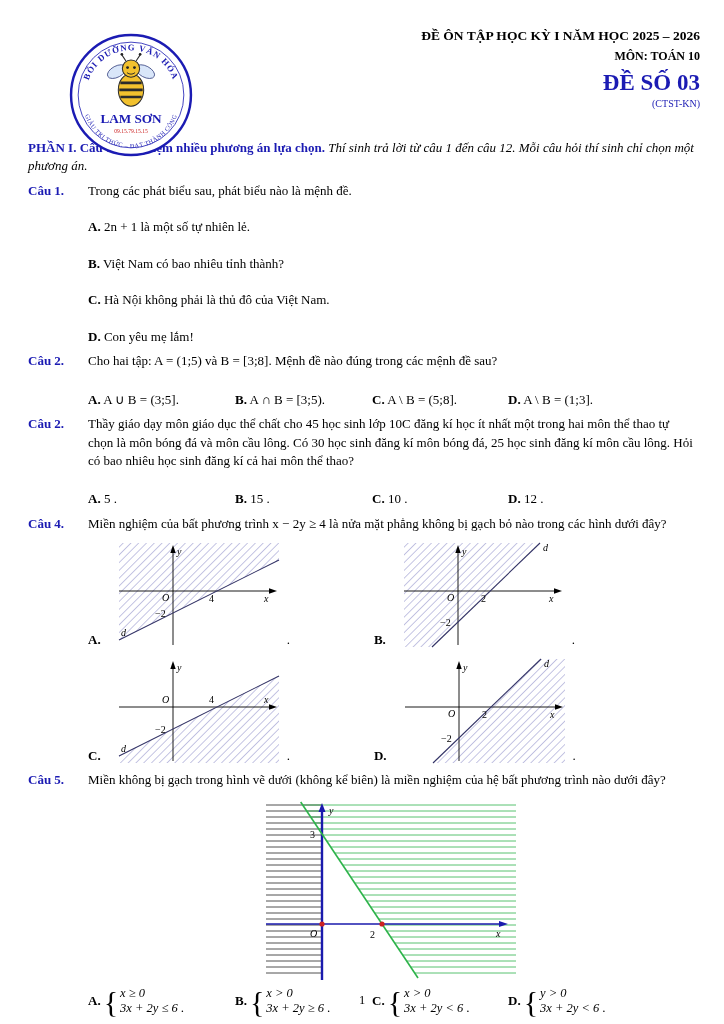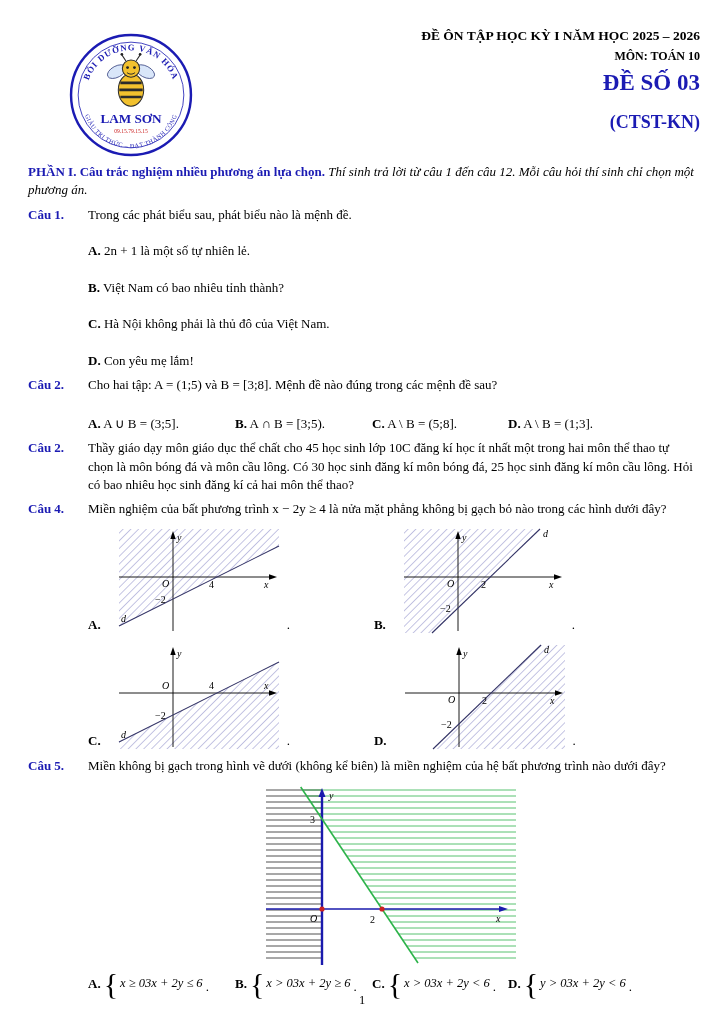--- a/index.html
+++ b/index.html
@@ -7,21 +7,21 @@
   body{width:724px;height:1024px;background:#fff;color:#000;
        font-family:"Liberation Serif",serif;font-size:13px;}
   .page{position:relative;width:724px;height:1024px;overflow:hidden;background:#fff;}
 
   .logo{position:absolute;left:68px;top:32px;width:126px;height:126px;}
 
   .header{text-align:right;margin-left:180px;width:520px;padding-top:28px;}
   .h1{font-weight:700;font-size:13.5px;}
   .h2{font-weight:700;font-size:12px;margin-top:5px;}
   .h3{font-weight:700;font-size:23px;color:var(--blue);margin-top:6px;}
-  .h4{font-weight:700;font-size:18px;color:var(--blue);margin-top:16px;}
+  .h4{font-weight:400;font-size:10px;color:var(--blue);margin-top:2px;}
 
   .content{padding:30px 28px 0 28px;line-height:1.42;}
   .part-title{color:var(--blue);font-weight:700;}
   .part-note{font-style:italic;}
 
   .q{display:flex;margin-top:6px;}
   .q-label{flex:0 0 60px;font-weight:700;color:var(--blue);}
   .q-body{flex:1;min-width:0;}
   .opt{margin-top:18px;}
   .opt-k{font-weight:700;}
@@ -31,21 +31,21 @@
   .fig-cell{display:flex;align-items:flex-end;}
   .fig-cell .opt-k{margin-right:10px;}
   .fig-cell-right{margin-left:84px;}
   .fig-end{margin-left:4px;}
   .fig-center{display:flex;justify-content:center;margin:6px 0 4px 0;}
 
   .opts-cases{display:grid;grid-template-columns:147px 137px 136px auto;margin-top:4px;}
   .case-opt{display:flex;align-items:center;}
   .case-opt .opt-k{margin-right:3px;}
   .brace{font-size:30px;line-height:.85;font-weight:400;}
-  .case-lines{display:inline-flex;margin-left:2px;
+  .case-lines{display:inline-flex;flex-direction:column;margin-left:2px;
               font-style:italic;line-height:1.25;font-size:12.5px;}
   .case-end{align-self:flex-end;margin-left:3px;}
 
   .footer{position:absolute;bottom:16px;left:0;width:100%;text-align:center;font-size:12.5px;}
 
   .gtxt{font-style:italic;font-size:10px;font-family:"Liberation Serif",serif;fill:#000;}
   .gnum{font-size:10px;font-family:"Liberation Serif",serif;fill:#000;}
 </style>
 </head>
 <body>
@@ -120,20 +120,26 @@
           <div class="opt"><span class="opt-k">C.</span> <span>A \ B = (5;8].</span></div>
           <div class="opt"><span class="opt-k">D.</span> <span>A \ B = (1;3].</span></div>
         </div>
       </div>
     </div>
 
     <div class="q">
       <div class="q-label">Câu 2.</div>
       <div class="q-body">
         <div class="q-text">Thầy giáo dạy môn giáo dục thể chất cho 45 học sinh lớp 10C đăng kí học ít nhất một trong hai môn thể thao tự chọn là môn bóng đá và môn cầu lông. Có 30 học sinh đăng kí môn bóng đá, 25 học sinh đăng kí môn cầu lông. Hỏi có bao nhiêu học sinh đăng kí cả hai môn thể thao?</div>
+        <div class="opts-row">
+          <div class="opt"><span class="opt-k">A.</span> <span>5 .</span></div>
+          <div class="opt"><span class="opt-k">B.</span> <span>15 .</span></div>
+          <div class="opt"><span class="opt-k">C.</span> <span>10 .</span></div>
+          <div class="opt"><span class="opt-k">D.</span> <span>12 .</span></div>
+        </div>
       </div>
     </div>
 
     <div class="q">
       <div class="q-label">Câu 4.</div>
       <div class="q-body">
         <div class="q-text">Miền nghiệm của bất phương trình x − 2y ≥ 4 là nửa mặt phẳng không bị gạch bỏ nào trong các hình dưới đây?</div>
 
         <div class="fig-row">
           <div class="fig-cell">

